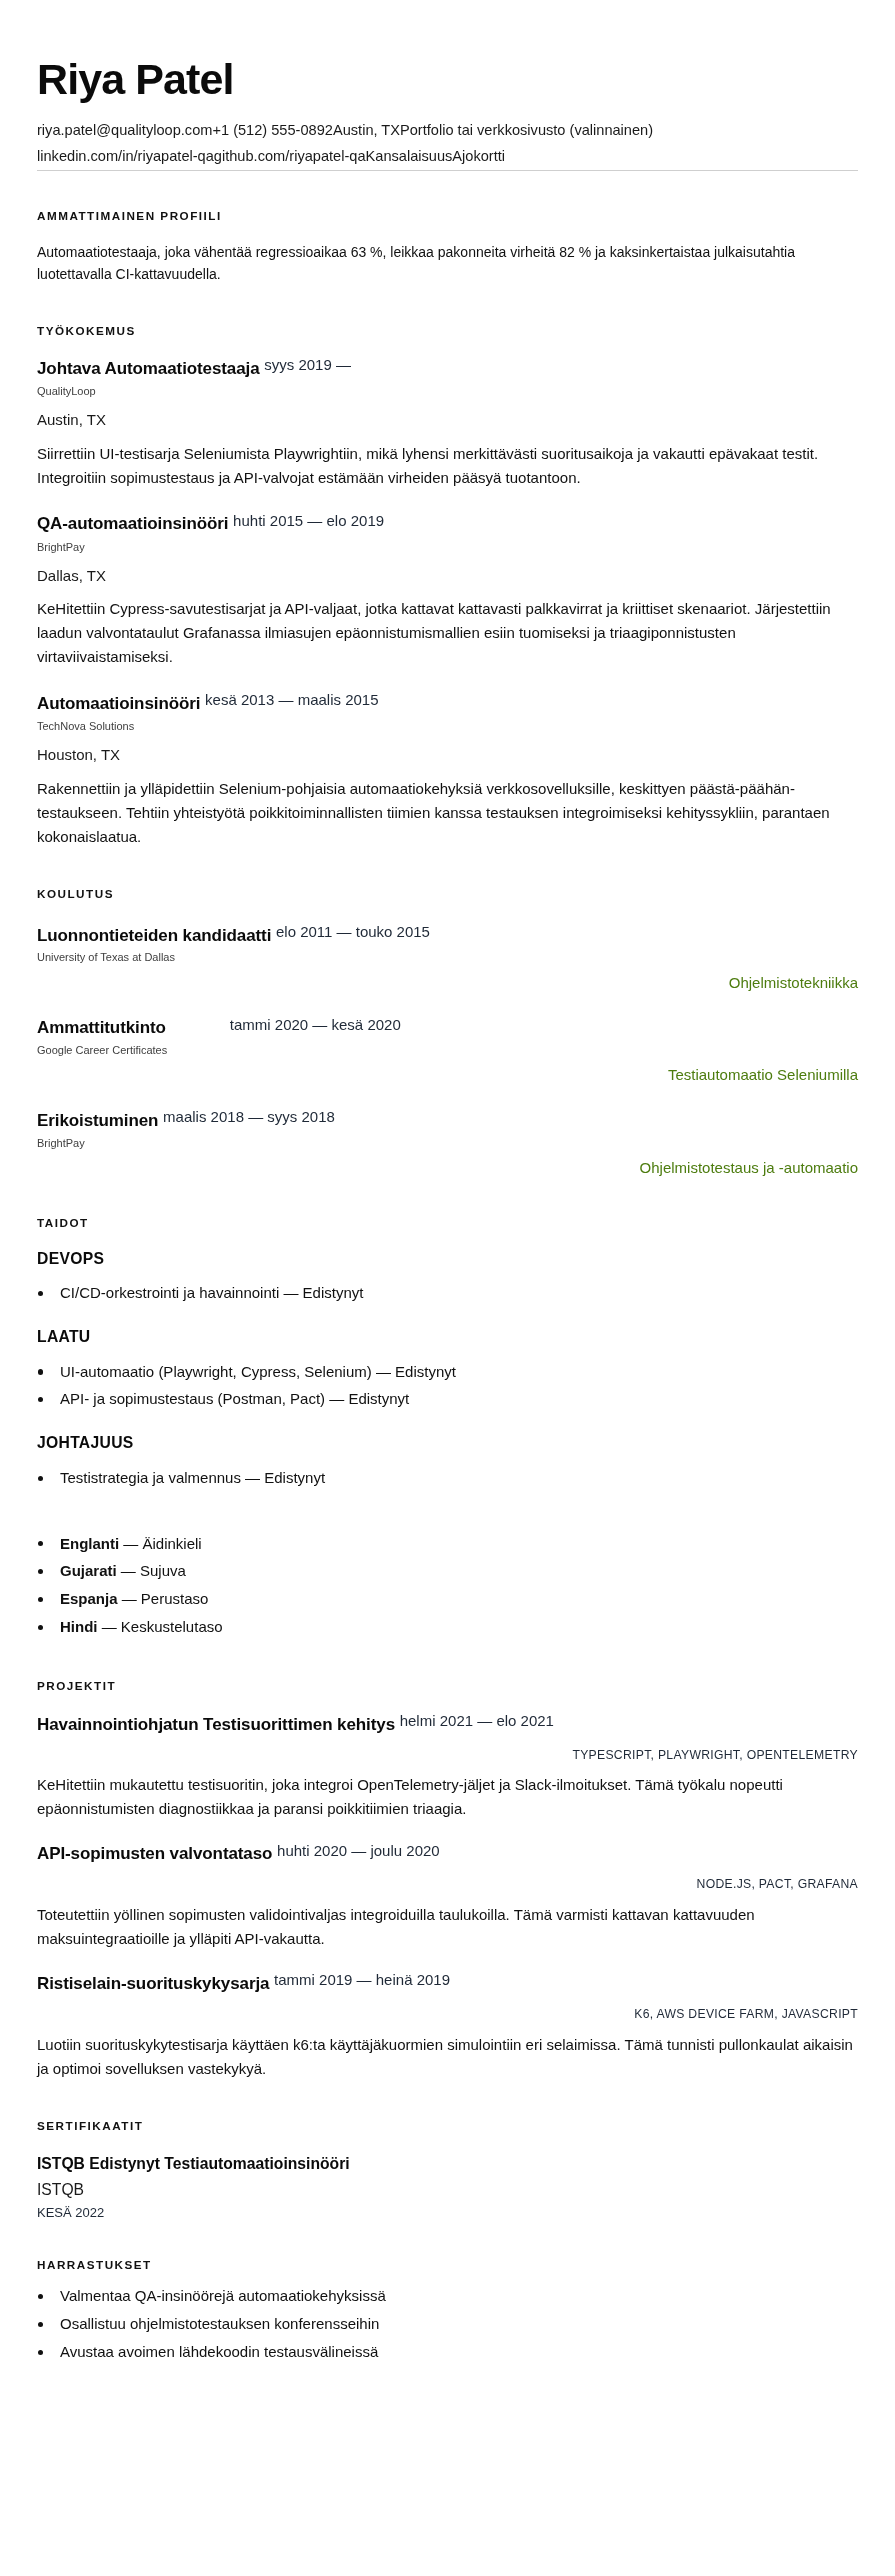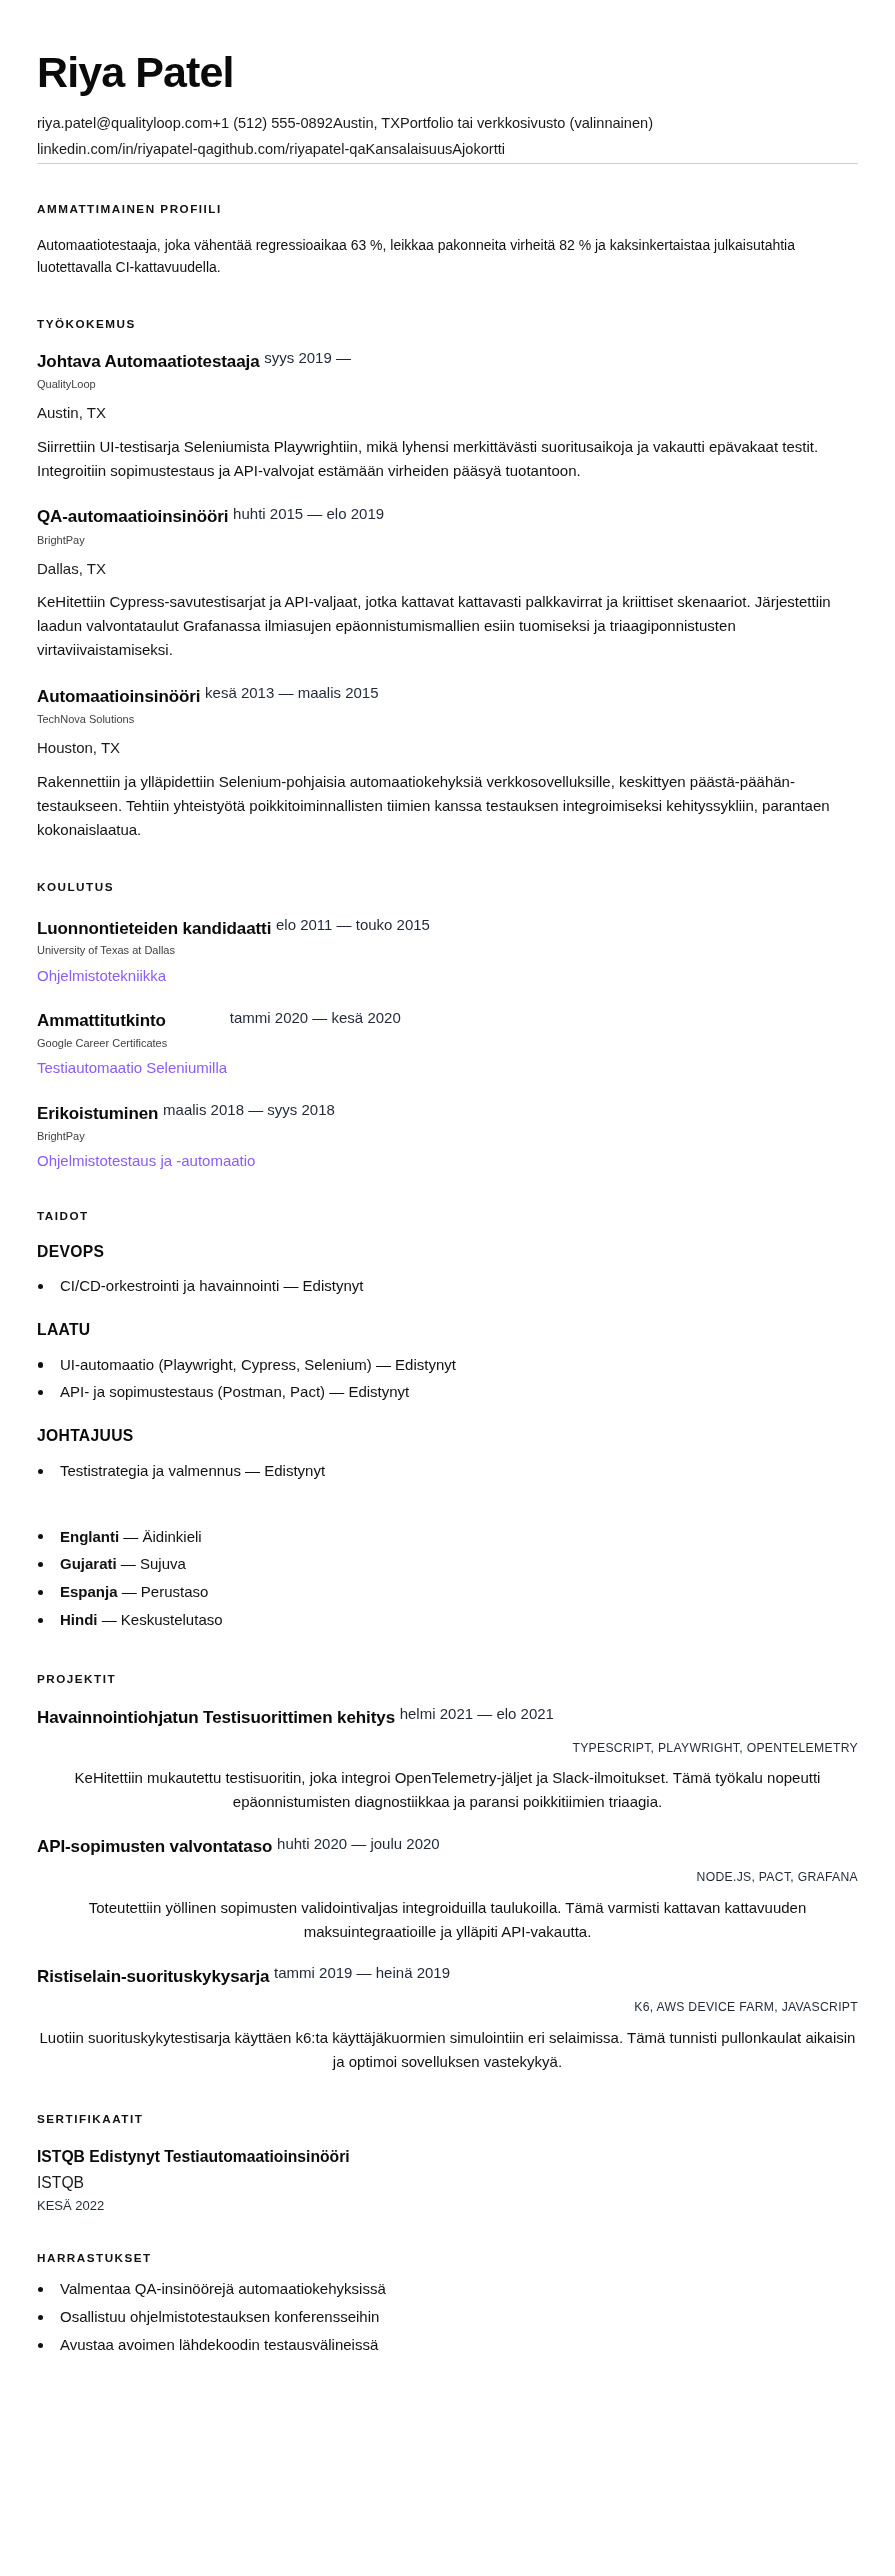--- a/index.html
+++ b/index.html
@@ -6,20 +6,21 @@
     html, body { background: #ffffff; }
     body {
       width: 895px;
       min-height: 2576px;
       font-family: "Liberation Sans", "DejaVu Sans", sans-serif;
       color: #111111;
     }
     .page {
       padding: 47px 37px 35px 37px;
       width: 895px;
+      margin-top: 7px;
     }
     
     .name {
       font-size: 43px;
       font-weight: 700;
       letter-spacing: -0.9px;
       line-height: 1.1;
       color: #0b0b0b;
       margin-top: 2.3px;
     }
@@ -100,23 +101,24 @@
     }
     .entry-desc {
       font-size: 15px;
       line-height: 1.6;
       color: #111111;
       margin-top: 11.7px;
       max-width: 821px;
     }
     .entry-sub {
       font-size: 15px;
-      color: #8b5cf6;
+      color: #4d7c0f;
       margin-top: 7px;
       line-height: 1.3;
+      text-align: right;
     }
 
     
     .edu .entry { margin-top: 26px; }
     .edu .entry-org { margin-top: 4.7px; }
     .edu .entry-sub { margin-top: 8.2px; }
 
     
     .skill-group { margin-top: 21px; }
     .skill-group-title {
@@ -156,21 +158,20 @@
       letter-spacing: 0.3px;
       margin-top: 13px;
       text-align: right;
     }
     .proj-desc {
       font-size: 15px;
       line-height: 1.6;
       color: #111111;
       margin-top: 11.7px;
       max-width: 821px;
-      text-align: center;
     }
     .project { margin-top: 23px; }
 
     
     .cert { margin-top: 23px; }
     .cert-title {
       font-size: 15.7px;
       font-weight: 700;
       color: #0b0b0b;
     }

